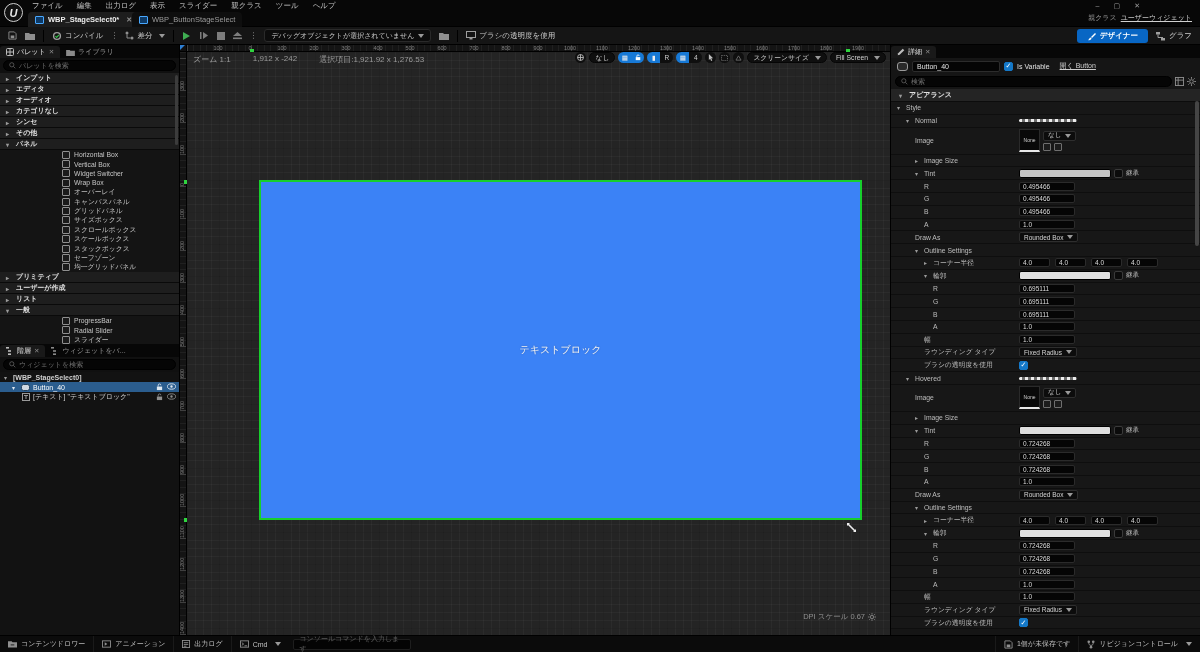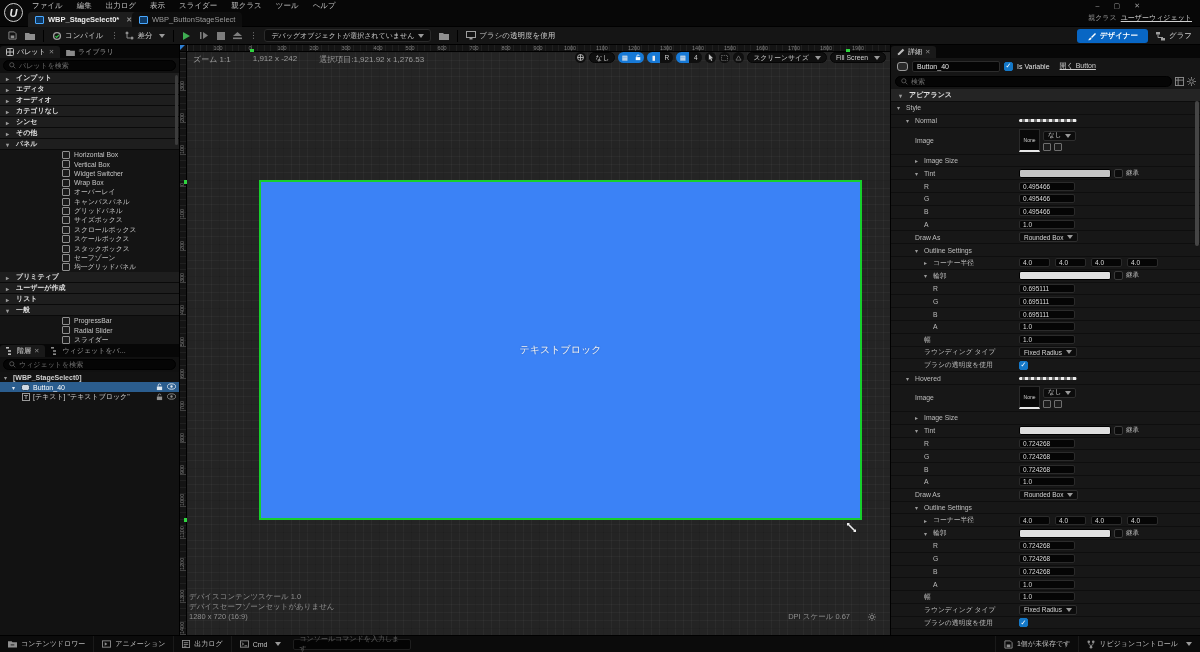--- a/index.html
+++ b/index.html
@@ -64,21 +64,21 @@
   #designerWidget span{color:#f2f2f2;font-size:10px;text-shadow:0 0 2px rgba(0,0,0,.25);}
   #resizeHandle{position:absolute;left:666px;top:477px;}
   #surfCtrls{position:absolute;right:4px;top:7px;display:flex;align-items:center;gap:3px;}
   .spill{height:11px;background:#0f0f0f;border:1px solid #060606;border-radius:6px;display:flex;align-items:center;padding:0 5px;font-size:6.8px;color:#d0d0d0;gap:2px;}
   .sgrp{height:11px;border-radius:6px;overflow:hidden;display:flex;}
   .sseg{height:11px;width:13px;display:flex;align-items:center;justify-content:center;font-size:6.5px;color:#eee;}
   .sseg.blue{background:#1779d6;}
   .sseg.dark{background:#0f0f0f;color:#cfcfcf;}
   .scir{width:11px;height:11px;border-radius:50%;background:#0f0f0f;display:flex;align-items:center;justify-content:center;}
   #canvasBottom{position:absolute;left:9px;bottom:13px;color:#8f8f8f;font-size:7.5px;line-height:10px;}
-  #dpiInfo{position:absolute;right:14px;bottom:13px;color:#8f8f8f;font-size:7.5px;display:flex;align-items:center;gap:18px;}
+  #dpiInfo{position:absolute;right:14px;bottom:13px;color:#8f8f8f;font-size:7.5px;display:flex;align-items:center;gap:3px;}
   
   #right{left:890px;top:45px;width:310px;height:590px;background:#151515;border-left:1px solid #000;}
   #detailhead{height:13px;background:#070707;display:flex;align-items:flex-end;}
   #namerow{height:16px;display:flex;align-items:center;gap:4px;padding:0 6px;background:#151515;}
   #nameinput{width:88px;height:11px;background:#050505;border:1px solid #2c2c2c;border-radius:2px;display:flex;align-items:center;padding:0 4px;font-size:7px;color:#e2e2e2;}
   .cb{width:9px;height:9px;border:1px solid #3a3a3a;background:#0b0b0b;border-radius:2px;display:inline-flex;align-items:center;justify-content:center;font-size:7px;color:#fff;flex:none;}
   .cb.on{background:#1478c8;border-color:#1478c8;}
   #openbtn{font-size:7px;color:#cccccc;text-decoration:underline;margin-left:6px;}
   #detsearchrow{display:flex;align-items:center;gap:3px;padding:2px 4px;}
   #detsearchrow .searchbox{flex:1;margin:0;}
@@ -548,25 +548,20 @@
   </div>
 
   <div id="designerWidget">
     <span>テキストブロック</span>
   </div>
   <svg id="resizeHandle" width="11" height="11" viewBox="0 0 11 11">
     <path d="M2 2l7 7" stroke="#eee" stroke-width="1.6"></path>
       <path d="M1 1l3 0-3 3zM10 10l-3 0 3-3z" fill="#eee"></path>
   </svg>
 
-  <div id="canvasBottom">
-    <div>デバイスコンテンツスケール 1.0</div>
-    <div>デバイスセーフゾーンセットがありません</div>
-    <div>1280 x 720 (16:9)</div>
-  </div>
   <div id="dpiInfo">
     <span>DPI スケール 0.67</span>
     <svg width="8" height="8" viewBox="0 0 10 10">
         <circle cx="5" cy="5" r="2" fill="none" stroke="#8f8f8f"></circle>
         <path d="M5 0v2M5 8v2M0 5h2M8 5h2M1.5 1.5l1.4 1.4M7.1 7.1l1.4 1.4M8.5 1.5L7.1 2.9M2.9 7.1L1.5 8.5" stroke="#8f8f8f"></path>
       </svg>
   </div>
 </div>
 
 <div id="right" class="abs">

